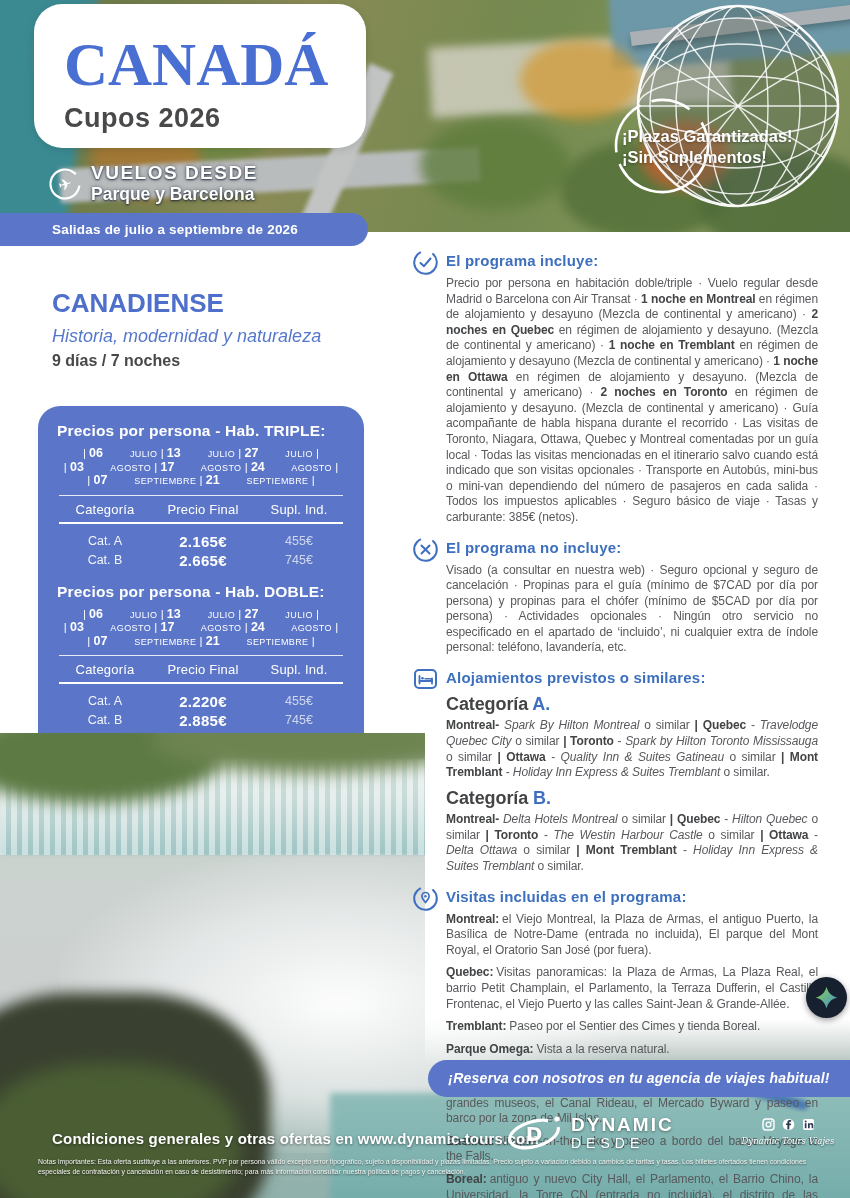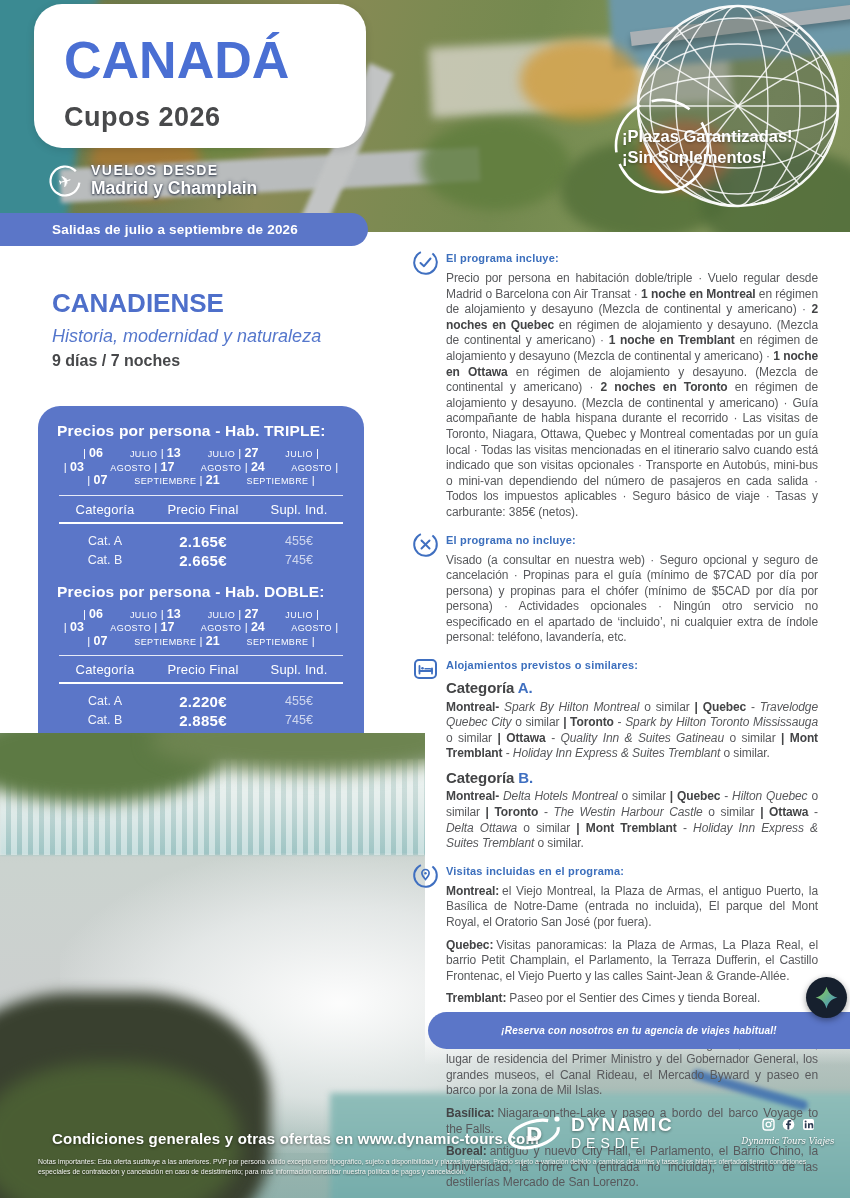--- a/index.html
+++ b/index.html
@@ -20,32 +20,32 @@
   .pt-blob{position:absolute;border-radius:50%;filter:blur(6px);}
   .pt-river{position:absolute;left:-30px;top:-20px;width:110px;height:290px;background:#3b8a92;transform:rotate(8deg);filter:blur(4px);}
   .pt-road1{position:absolute;left:60px;top:158px;width:420px;height:34px;background:#b9bcbd;transform:rotate(-3deg);filter:blur(2px);}
   .pt-road2{position:absolute;left:330px;top:60px;width:26px;height:190px;background:#c2c4c4;transform:rotate(24deg);filter:blur(2px);}
   .pt-water-tr{position:absolute;right:-20px;top:-24px;width:260px;height:84px;background:#6d98a8;transform:rotate(-4deg);filter:blur(3px);}
   .pt-bridge{position:absolute;right:-10px;top:18px;width:230px;height:14px;background:#aab0b4;transform:rotate(-7deg);box-shadow:0 4px 6px rgba(0,0,0,.25);}
   .pt-plaza{position:absolute;right:120px;top:40px;width:300px;height:70px;background:#d8d5ca;transform:rotate(-3deg);filter:blur(5px);opacity:.8;}
   .biosphere{position:absolute;left:618px;top:2px;}
   
   .title-card{position:absolute;left:34px;top:4px;width:332px;height:144px;background:#ffffff;border-radius:28px;box-shadow:0 2px 8px rgba(0,0,0,.12);padding:30px 0 0 30px;}
-  .title-country{font-size:52px;font-weight:800;color:var(--title-blue);letter-spacing:0px;line-height:1;font-family:Liberation Sans, sans-serif;}
-  .title-sub{font-size:27px;font-weight:700;color:#48494b;margin-top:16px;letter-spacing:.5px;}
+  .title-country{font-size:61px;font-weight:800;color:var(--title-blue);letter-spacing:0px;line-height:1;font-family:Liberation Serif, serif;}
+  .title-sub{font-size:27px;font-weight:700;color:#48494b;margin-top:8px;letter-spacing:.5px;}
 
   
   .badge{position:absolute;left:612px;top:96px;width:100px;height:100px;}
   .badge svg{position:absolute;left:0;top:0;}
   .badge-text{position:absolute;left:10px;top:30px;white-space:nowrap;color:#fff;font-size:16.5px;font-weight:700;line-height:1.25;text-shadow:0 1px 3px rgba(0,0,0,.35);}
 
   
   .flights{position:absolute;left:48px;top:162px;display:flex;align-items:center;color:#fff;}
   .flights-icon{width:34px;height:34px;margin-right:9px;}
-  .flights-top{font-size:14px;font-weight:700;letter-spacing:1.5px;text-shadow:0 1px 2px rgba(20,30,50,.8),0 0 4px rgba(20,30,50,.55);}
+  .flights-top{font-size:19px;font-weight:700;letter-spacing:1.5px;text-shadow:0 1px 2px rgba(20,30,50,.8),0 0 4px rgba(20,30,50,.55);}
   .flights-bottom{font-size:17.5px;font-weight:700;text-shadow:0 1px 2px rgba(20,30,50,.8),0 0 4px rgba(20,30,50,.55);}
 
   
   .salidas{position:absolute;left:0;top:213px;width:368px;height:33px;background:var(--accent);border-radius:0 17px 17px 0;color:#fff;font-size:13.5px;font-weight:700;line-height:33px;padding-left:52px;letter-spacing:.2px;}
 
   
   .tour-title{position:absolute;left:52px;top:258px;width:340px;font-size:26px;font-weight:800;color:#4e6fca;line-height:1.17;}
   .tour-subtitle{position:absolute;left:52px;top:326px;font-size:18px;font-style:italic;font-weight:500;color:#5577cc;}
   .tour-duration{position:absolute;left:52px;top:352px;font-size:16px;font-weight:700;color:#47484a;}
 
@@ -76,33 +76,33 @@
   .nb-moss{position:absolute;left:-20px;top:330px;width:260px;height:160px;background:#4c6134;border-radius:45%;filter:blur(9px);opacity:.9;}
   .nb-water{position:absolute;left:330px;top:360px;width:560px;height:130px;background:linear-gradient(180deg,#8fbdb9,#6fa9a8);filter:blur(3px);}
   .nb-boatline{position:absolute;left:690px;top:352px;width:120px;height:10px;background:#3f6fb0;border-radius:5px;filter:blur(2px);transform:rotate(16deg);opacity:.85;}
   .nb-white-cover{position:absolute;right:0;top:0;width:425px;height:332px;background:linear-gradient(180deg,#ffffff 0%,#ffffff 86%,rgba(255,255,255,0) 100%);}
 
   
   .rcol{position:absolute;left:446px;top:252px;width:372px;}
   .section{position:relative;margin-bottom:13px;}
   .sec-head{position:relative;display:flex;align-items:center;margin-bottom:7px;}
   .sec-icon{position:absolute;left:-34px;top:-3px;width:27px;height:27px;}
-  .sec-title{font-size:11px;font-weight:700;color:var(--heading-blue);letter-spacing:.2px;}
+  .sec-title{font-size:15px;font-weight:700;color:var(--heading-blue);letter-spacing:.2px;}
   .body-text{font-size:12px;line-height:1.3;color:var(--body-gray);text-align:justify;letter-spacing:-0.1px;}
   .body-text .b{font-weight:700;color:#434446;}
   .body-text .i{font-style:italic;}
   .body-text .blue{color:#3f6fc0;}
-  .cat-label{font-size:15px;margin:6px 0 2px 0;}
+  .cat-label{font-size:18px;margin:6px 0 2px 0;}
   .cat-label .b{font-weight:700;color:#434446;}
   .cat-label .blue{color:#3f6fc0;font-weight:700;}
   .visit-item{margin-bottom:7px;}
   .visit-item .vlabel{font-weight:700;color:#434446;margin-right:3px;}
 
   
-  .reserva{position:absolute;left:428px;top:1012px;width:422px;height:37px;background:var(--accent);border-radius:20px 0 0 20px;color:#fff;font-size:10px;font-weight:700;font-style:italic;text-align:center;line-height:37px;letter-spacing:.2px;}
+  .reserva{position:absolute;left:428px;top:1060px;width:422px;height:37px;background:var(--accent);border-radius:20px 0 0 20px;color:#fff;font-size:14px;font-weight:700;font-style:italic;text-align:center;line-height:37px;letter-spacing:.2px;}
 
   
   .widget-btn{position:absolute;left:806px;top:977px;width:41px;height:41px;border-radius:50%;background:#16202e;display:flex;align-items:center;justify-content:center;box-shadow:0 2px 6px rgba(0,0,0,.4);cursor:pointer;}
 
   
   .conditions{position:absolute;left:52px;top:1130px;color:#fff;font-size:15px;font-weight:700;text-shadow:0 1px 3px rgba(0,0,0,.5);letter-spacing:.2px;}
   .legal{position:absolute;left:38px;top:1157px;width:784px;color:#f3f4f2;font-size:6.9px;line-height:1.45;text-shadow:0 1px 2px rgba(0,0,0,.6);}
   .logo{position:absolute;left:505px;top:1112px;display:flex;align-items:center;color:#fff;text-shadow:0 1px 3px rgba(0,0,0,.45);}
   .logo-mark{margin-right:8px;}
   .logo-line1{font-size:19px;font-weight:700;letter-spacing:2px;line-height:1;}
@@ -169,21 +169,21 @@
     </div>
   </div>
 
   <div class="flights">
     <svg class="flights-icon" viewBox="0 0 34 34">
       <circle cx="17" cy="17" r="14.5" fill="none" stroke="#ffffff" stroke-width="2.2" stroke-dasharray="70 12" transform="rotate(40 17 17)"></circle>
       <text x="17" y="23" font-size="16" fill="#ffffff" text-anchor="middle" transform="rotate(-15 17 17)">✈</text>
     </svg>
     <div>
       <div class="flights-top">VUELOS DESDE</div>
-      <div class="flights-bottom">Madrid y Champlain</div>
+      <div class="flights-bottom">Parque y Barcelona</div>
     </div>
   </div>
 
   <div class="salidas">Salidas de julio a septiembre de 2026</div>
 
   <div class="tour-title">
     <br>
     <span>CANADIENSE</span>
   </div>
   <div class="tour-subtitle">Historia, modernidad y naturaleza</div>

